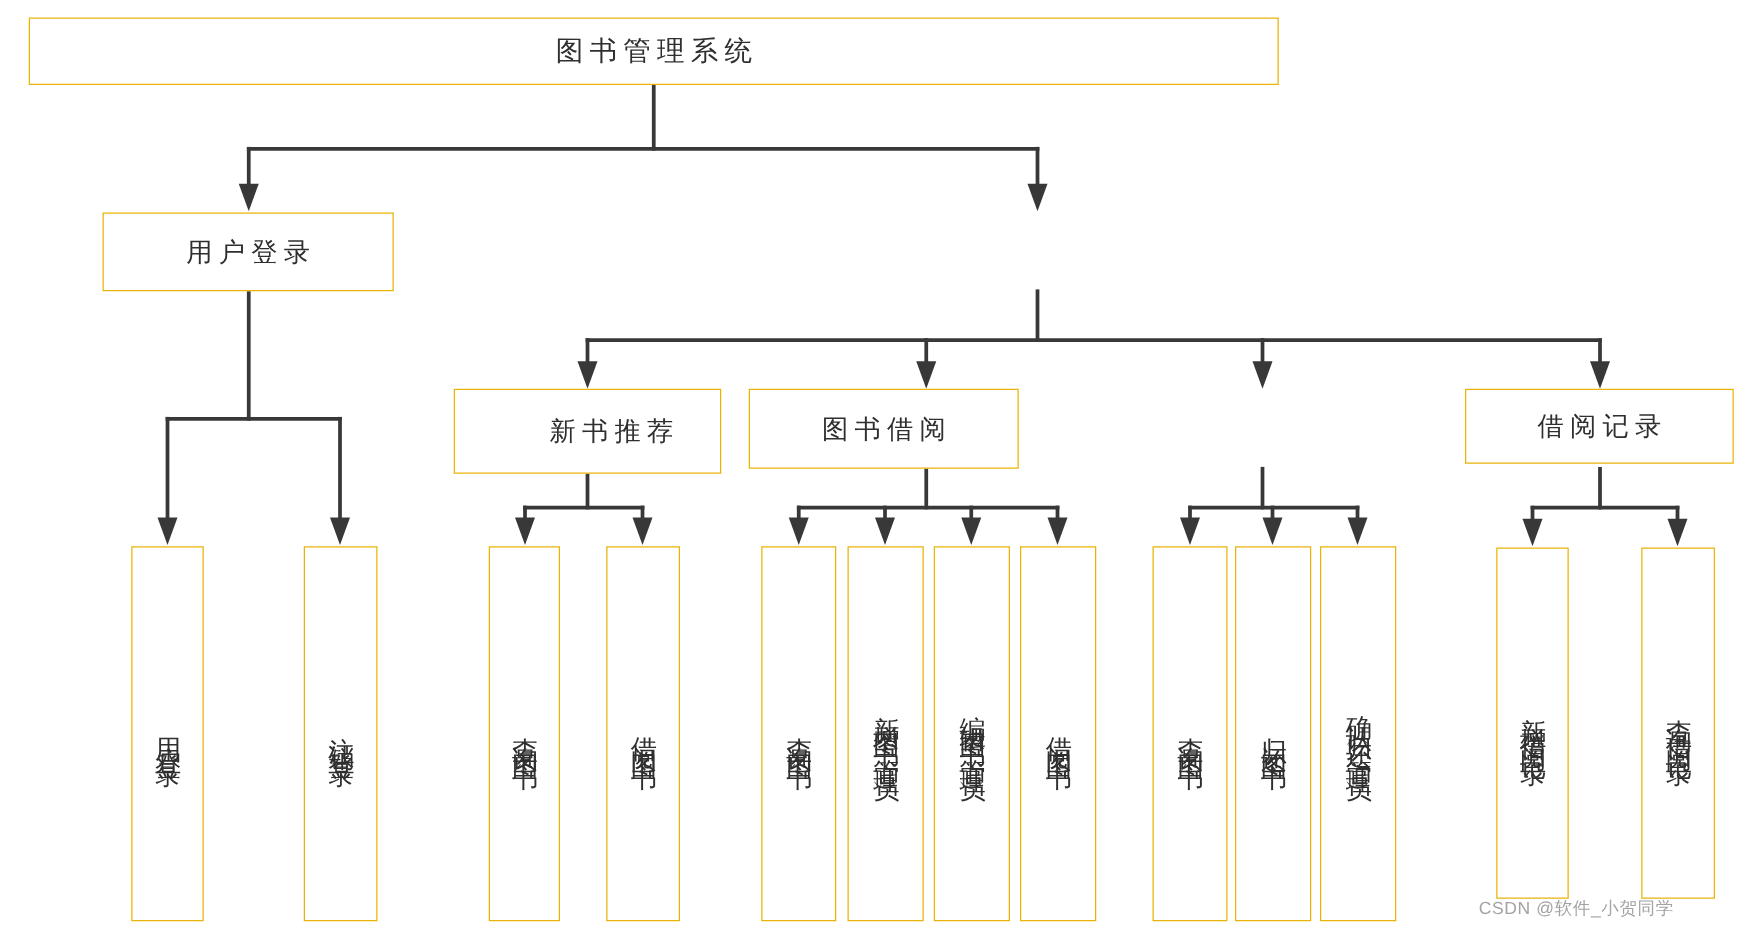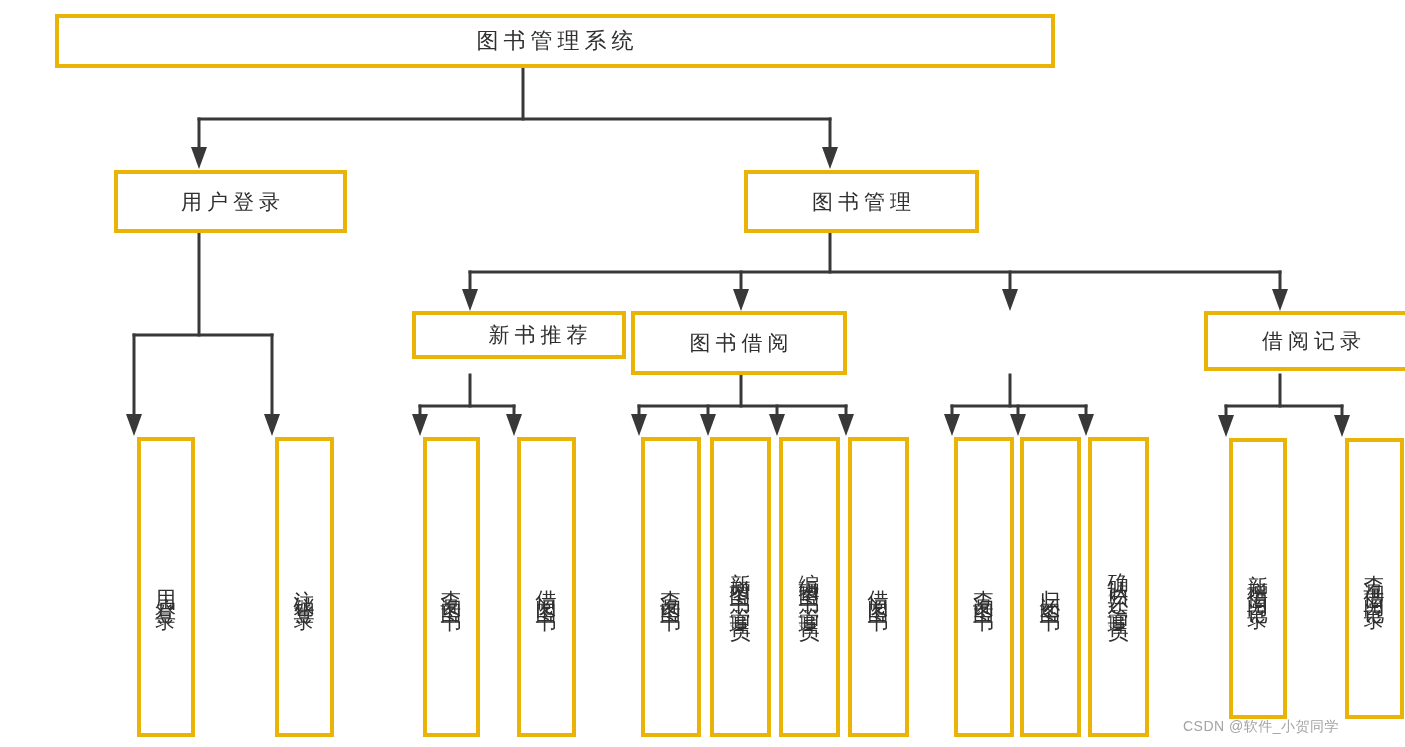--- a/index.html
+++ b/index.html
@@ -10,28 +10,27 @@
     font-family:"Liberation Sans","DejaVu Sans",sans-serif;
     overflow:hidden;
   }
   #wires{position:absolute;left:0;top:0;width:1405px;height:747px;}
   #wires line{stroke:#383838;stroke-width:3;stroke-linecap:square;}
   #wires polygon{fill:#383838;stroke:none;}
   .box{
     position:absolute;
     box-sizing:border-box;
     background:#ffffff;
-    border:4px solid #eab308;
+    border:1px solid #eab308;
     display:flex;align-items:center;justify-content:center;
     color:#2f2f2f;
     font-size:21px;
     letter-spacing:5px;
     text-indent:5px;
     white-space:nowrap;
-    margin-left:32px;
   }
   .vbox{
     writing-mode:vertical-rl;
     text-orientation:mixed;
     letter-spacing:7px;
     text-indent:0;
     line-height:1;
     white-space:normal;
   }
   .title{font-size:22px;}
@@ -124,25 +123,22 @@
     </g>
   </svg>
 
   <div class="box title" style="left:23px;top:14px;width:1000px;height:54px;">
     <span>图书管理系统</span>
   </div>
 
   <div class="box" style="left:82px;top:170px;width:233px;height:63px;">
     <span>用户登录</span>
   </div>
-  <div class="box" style="left:712px;top:170px;width:235px;height:63px;">
-    <span>图书管理</span>
-  </div>
 
-  <div class="box" style="left:380px;top:311px;width:214px;height:48px;padding-left:38px;">
+  <div class="box" style="left:363px;top:311px;width:214px;height:68px;padding-left:38px;">
     <span>新书推荐</span>
   </div>
   <div class="box" style="left:599px;top:311px;width:216px;height:64px;">
     <span>图书借阅</span>
   </div>
   <div class="box" style="left:1172px;top:311px;width:215px;height:60px;">
     <span>借阅记录</span>
   </div>
 
   <div class="box vbox" style="left:105px;top:437px;width:58px;height:300px;">

